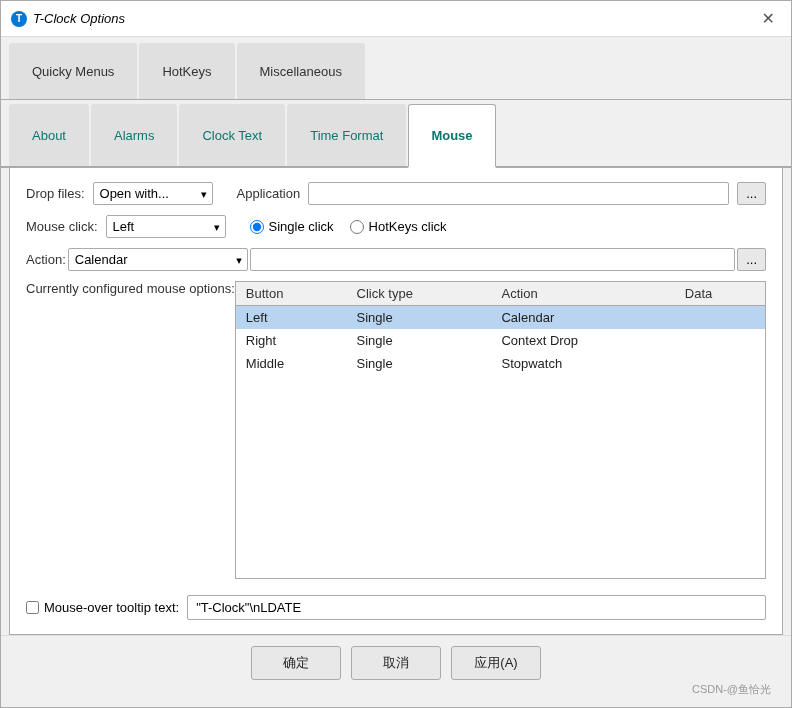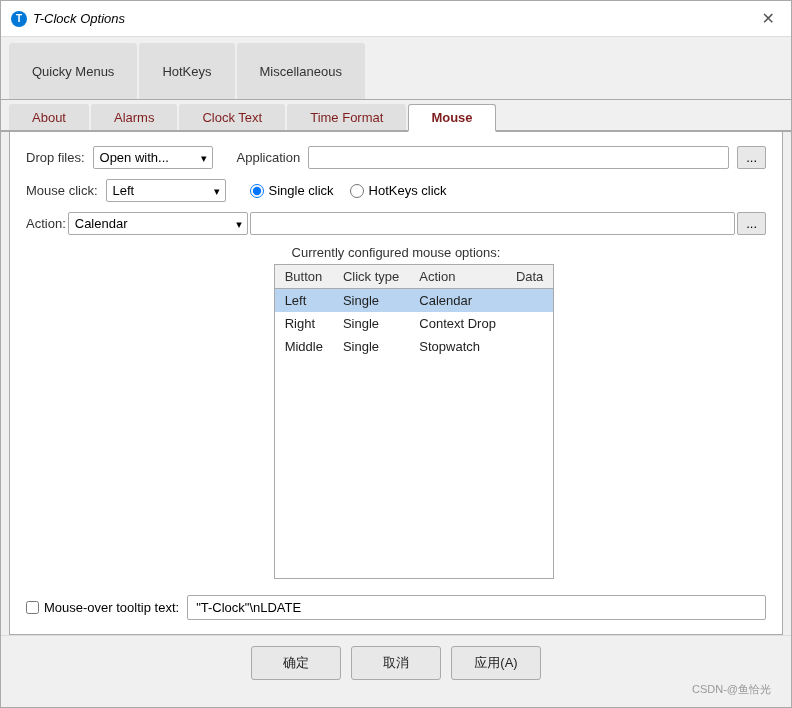--- a/index.html
+++ b/index.html
@@ -73,29 +73,29 @@
     }
 
     .tab-bar-bottom {
       display: flex;
       background: #f0f0f0;
       border-bottom: 2px solid #aaa;
       padding: 0 8px;
       padding-top: 4px;
     }
     .tab-bottom {
-      padding: 5px 22px;
+      padding: 23px 22px;
       border: 1px solid transparent;
       border-bottom: none;
       cursor: pointer;
       background: #e0e0e0;
       margin-right: 2px;
       border-radius: 3px 3px 0 0;
       font-size: 13px;
-      color: #7f1d1d;
+      color: #0f766e;
     }
     .tab-bottom.active {
       background: #fff;
       border: 1px solid #aaa;
       border-bottom: 2px solid #fff;
       margin-bottom: -2px;
       z-index: 1;
       font-weight: 600;
     }
 
@@ -185,32 +185,30 @@
 
     .action-row {
       display: flex;
       align-items: center;
       gap: 2px;
     }
 
     .table-section {
       flex: 1;
       display: flex;
-      flex-direction: column;
-      align-items: center;
+      flex-direction: row;
     }
     .table-label {
       margin-bottom: 4px;
       color: #333;
     }
     .table-wrapper {
       border: 1px solid #aaa;
       flex: 1;
       overflow: hidden;
-      margin-left: 36px;
     }
     table {
       width: 100%;
       border-collapse: collapse;
       font-size: 13px;
     }
     thead tr {
       background: #f0f0f0;
     }
     thead th {

